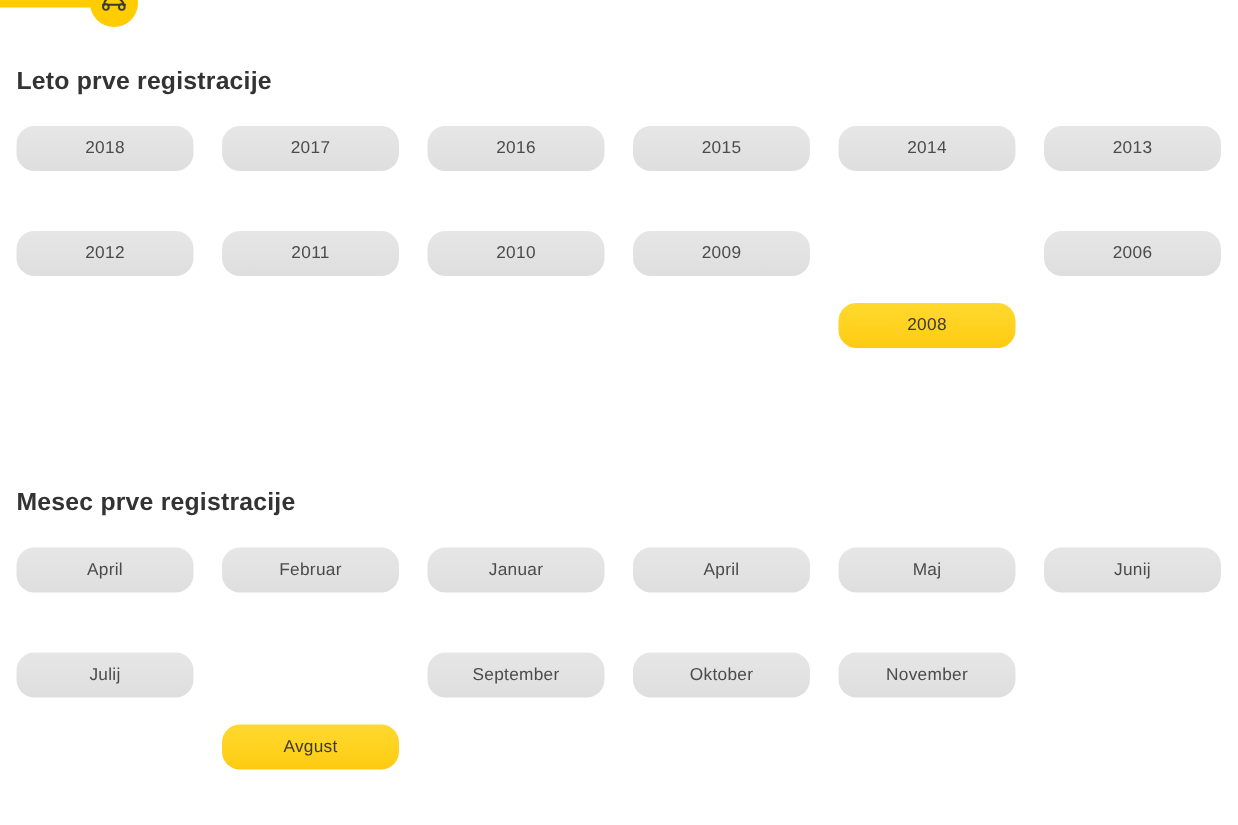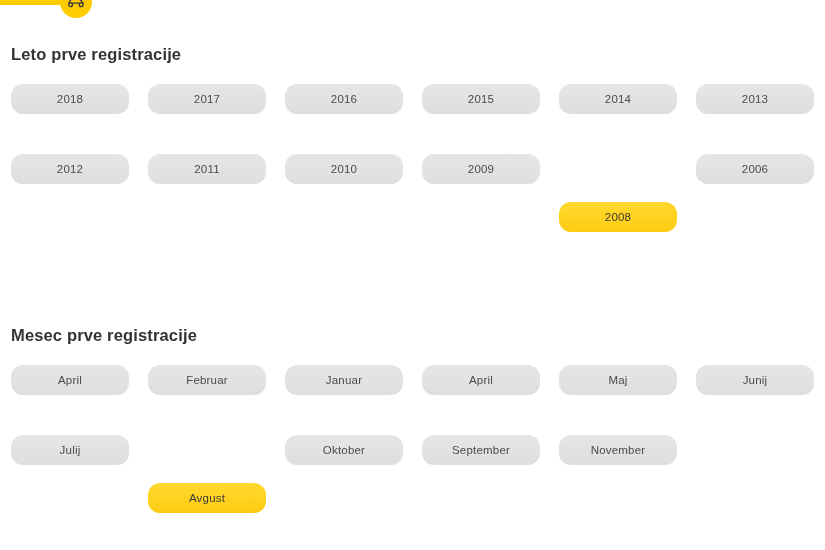--- a/index.html
+++ b/index.html
@@ -203,24 +203,24 @@
         <button class="option" type="button">
           <span>Junij</span>
         </button>
         <button class="option" type="button">
           <span>Julij</span>
         </button>
         <button class="option selected" type="button" aria-pressed="true">
           <span>Avgust</span>
         </button>
         <button class="option" type="button">
+          <span>September</span>
+        </button>
+        <button class="option" type="button">
           <span>Oktober</span>
-        </button>
-        <button class="option" type="button">
-          <span>September</span>
         </button>
         <button class="option" type="button">
           <span>November</span>
         </button>
       </div>
   </section>
 
 </div>
 
 </body></html>

